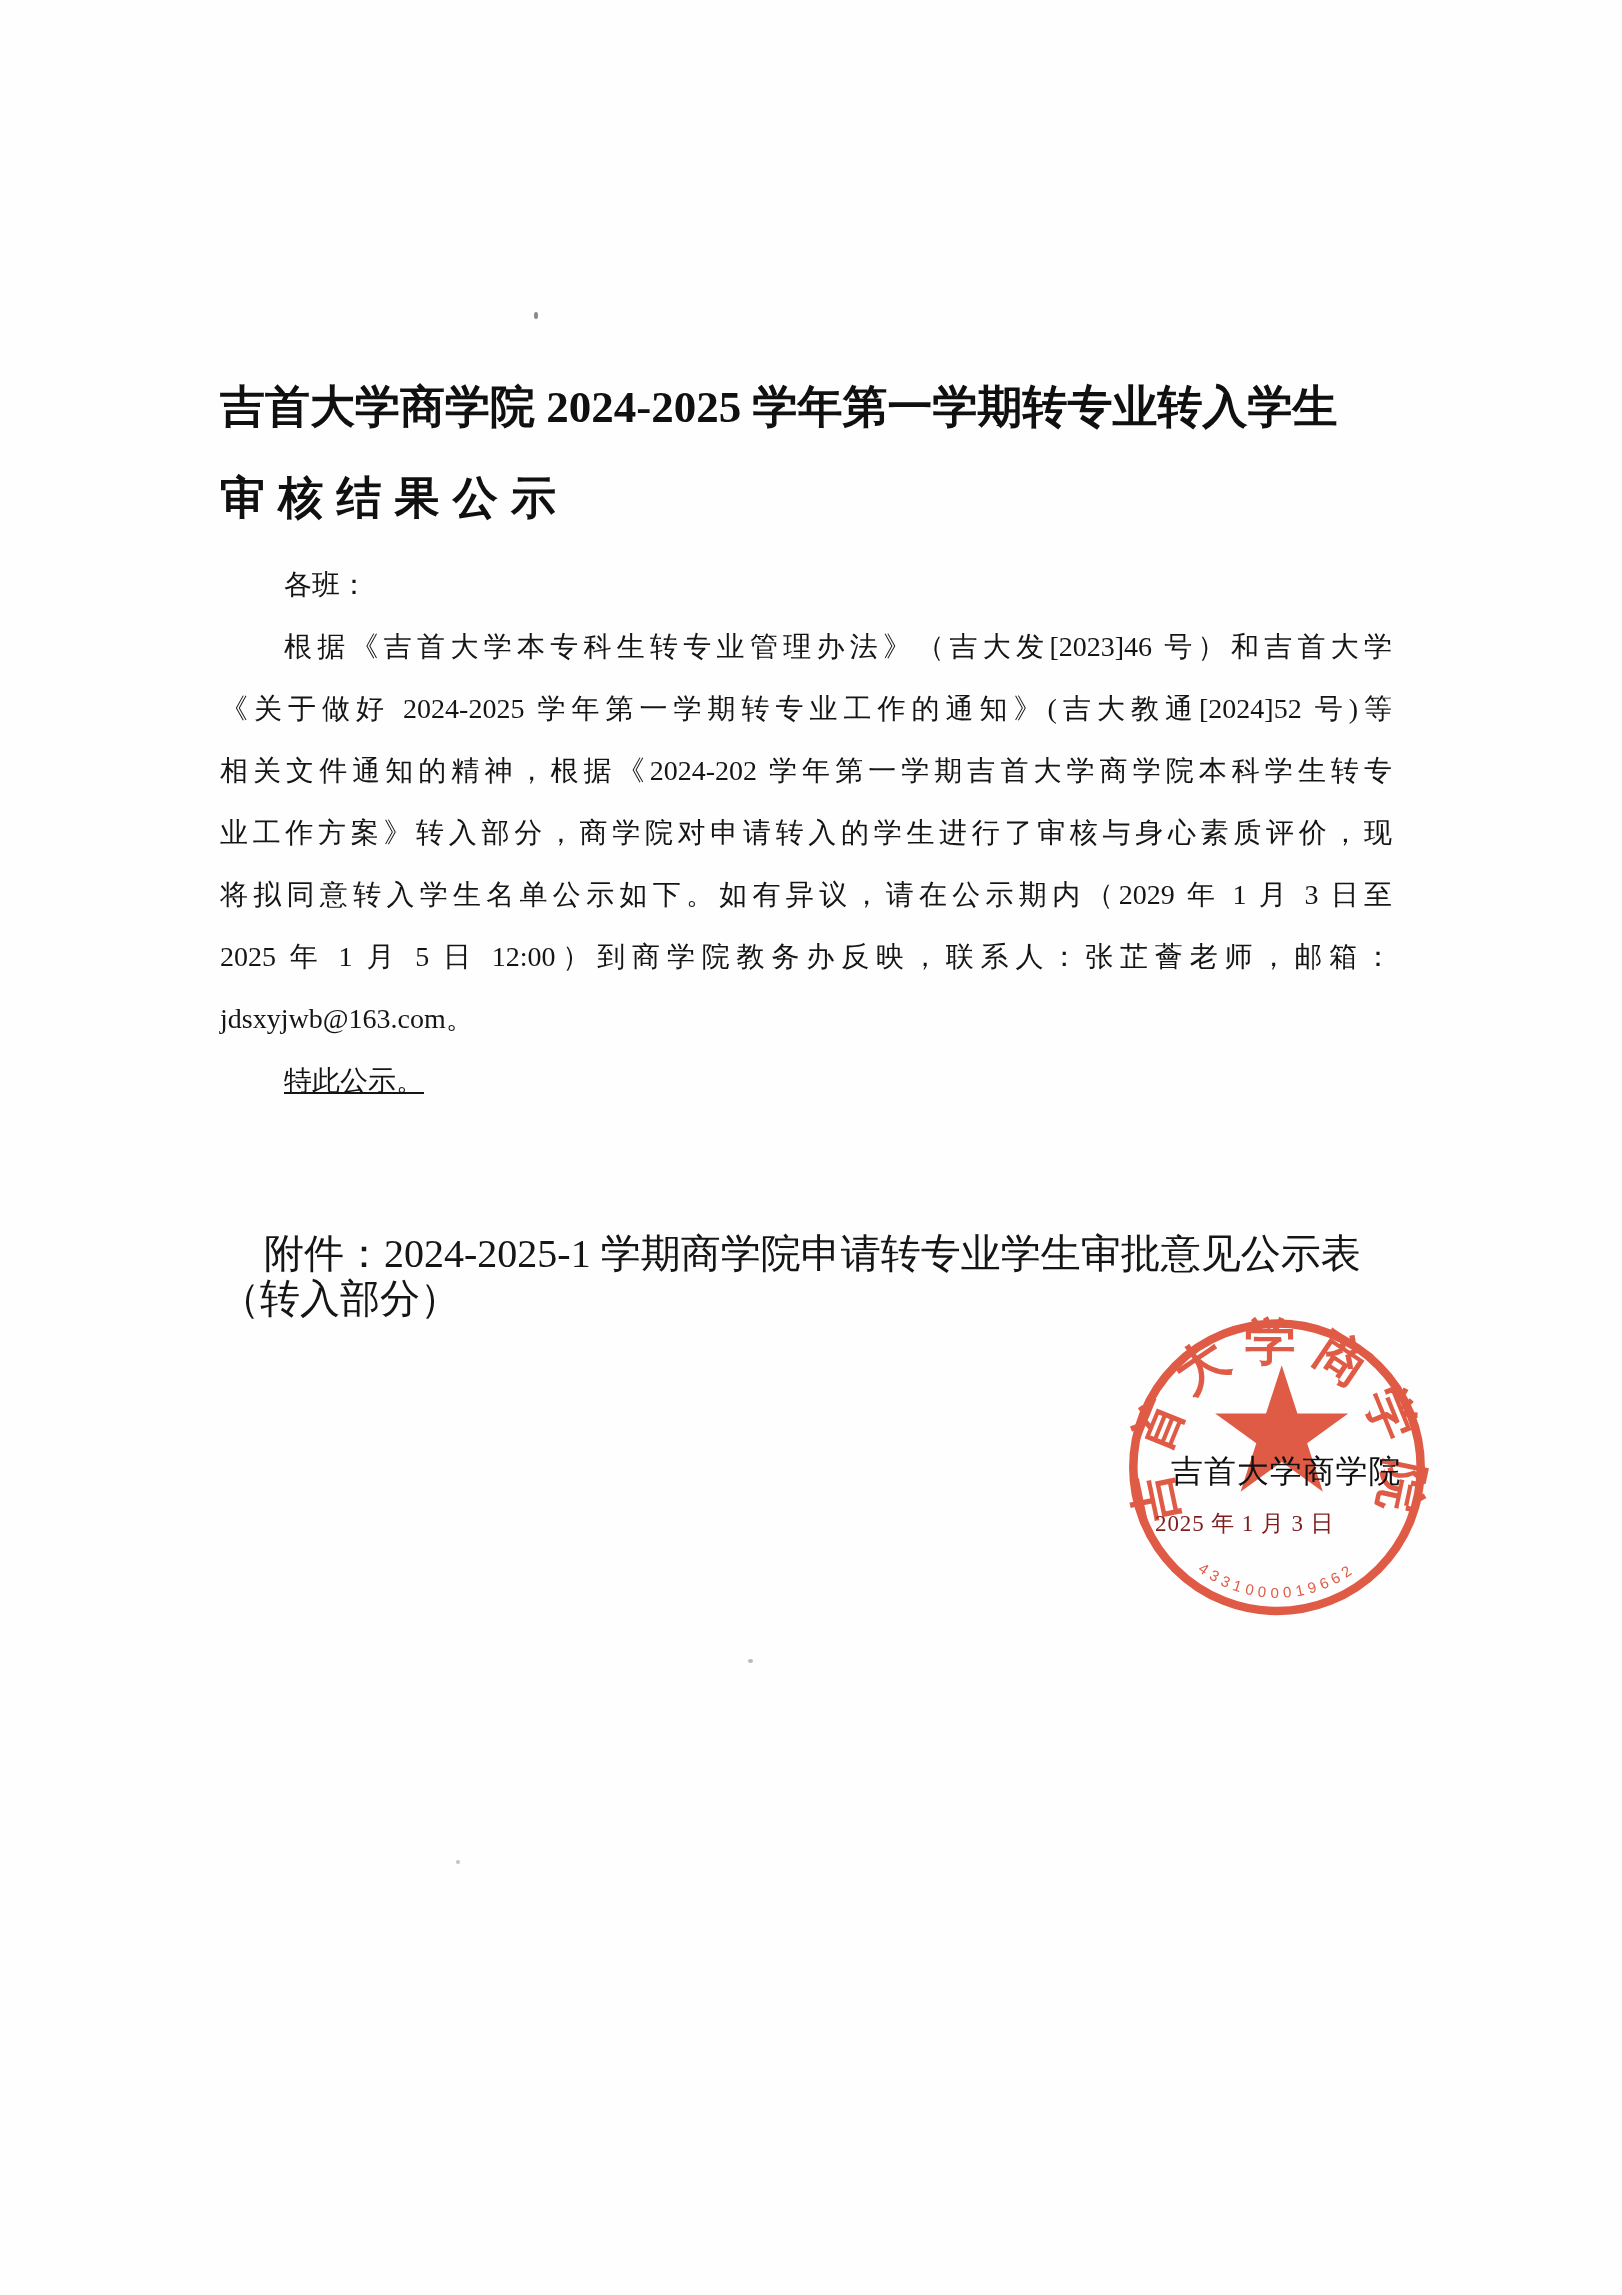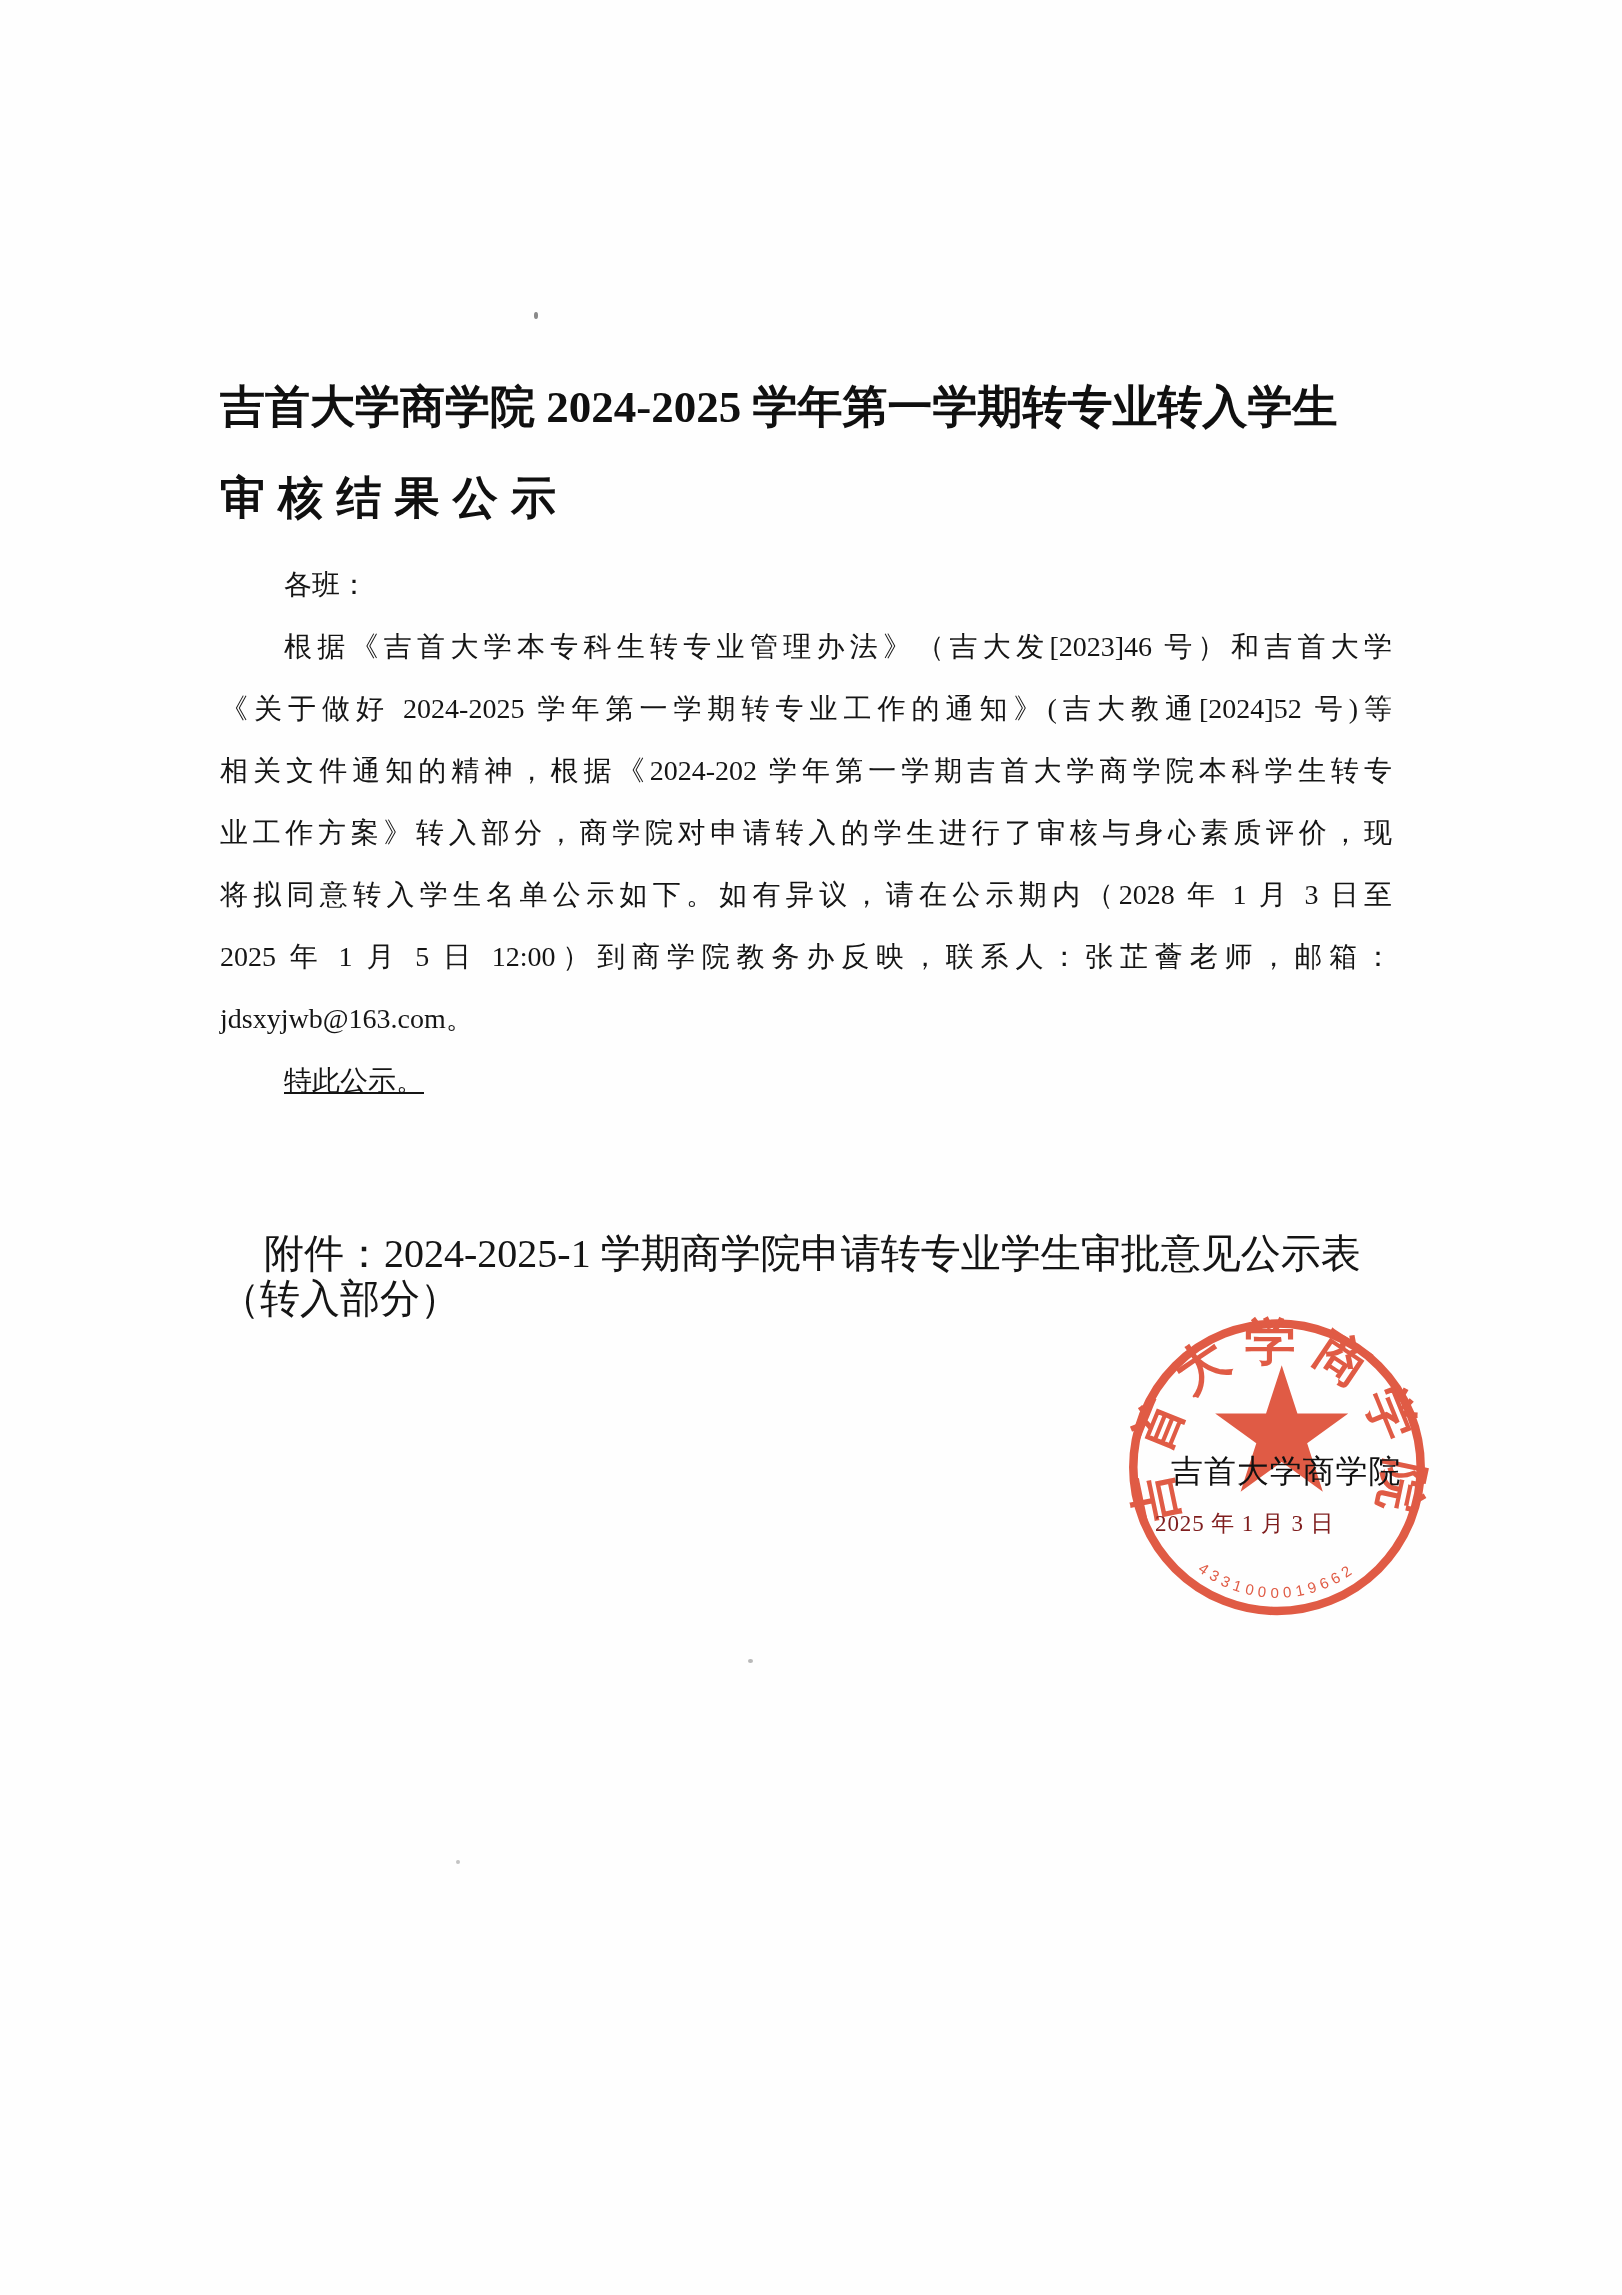--- a/index.html
+++ b/index.html
@@ -105,21 +105,21 @@
       <div class="title-line1">吉首大学商学院 2024-2025 学年第一学期转专业转入学生</div>
       <div class="title-line2">审核结果公示</div>
     </div>
 
     <div class="body-block">
       <div class="bline indent2">各班：</div>
       <div class="bline jline indent2">根据《吉首大学本专科生转专业管理办法》（吉大发[2023]46 号）和吉首大学</div>
       <div class="bline jline">《关于做好 2024-2025 学年第一学期转专业工作的通知》(吉大教通[2024]52 号)等</div>
       <div class="bline jline">相关文件通知的精神，根据《2024-202 学年第一学期吉首大学商学院本科学生转专</div>
       <div class="bline jline">业工作方案》转入部分，商学院对申请转入的学生进行了审核与身心素质评价，现</div>
-      <div class="bline jline">将拟同意转入学生名单公示如下。如有异议，请在公示期内（2028 年 1 月 3 日至</div>
+      <div class="bline jline">将拟同意转入学生名单公示如下。如有异议，请在公示期内（2029 年 1 月 3 日至</div>
       <div class="bline jline">2025 年 1 月 5 日 12:00）到商学院教务办反映，联系人：张芷薈老师，邮箱：</div>
       <div class="bline">jdsxyjwb@163.com。</div>
       <div class="bline closing-line">特此公示。</div>
     </div>
 
     <div class="attachment-line">附件：2024-2025-1 学期商学院申请转专业学生审批意见公示表（转入部分）</div>
   </div>
 
   <div class="seal">
     <svg width="312" height="350" viewBox="0 0 330 370">

